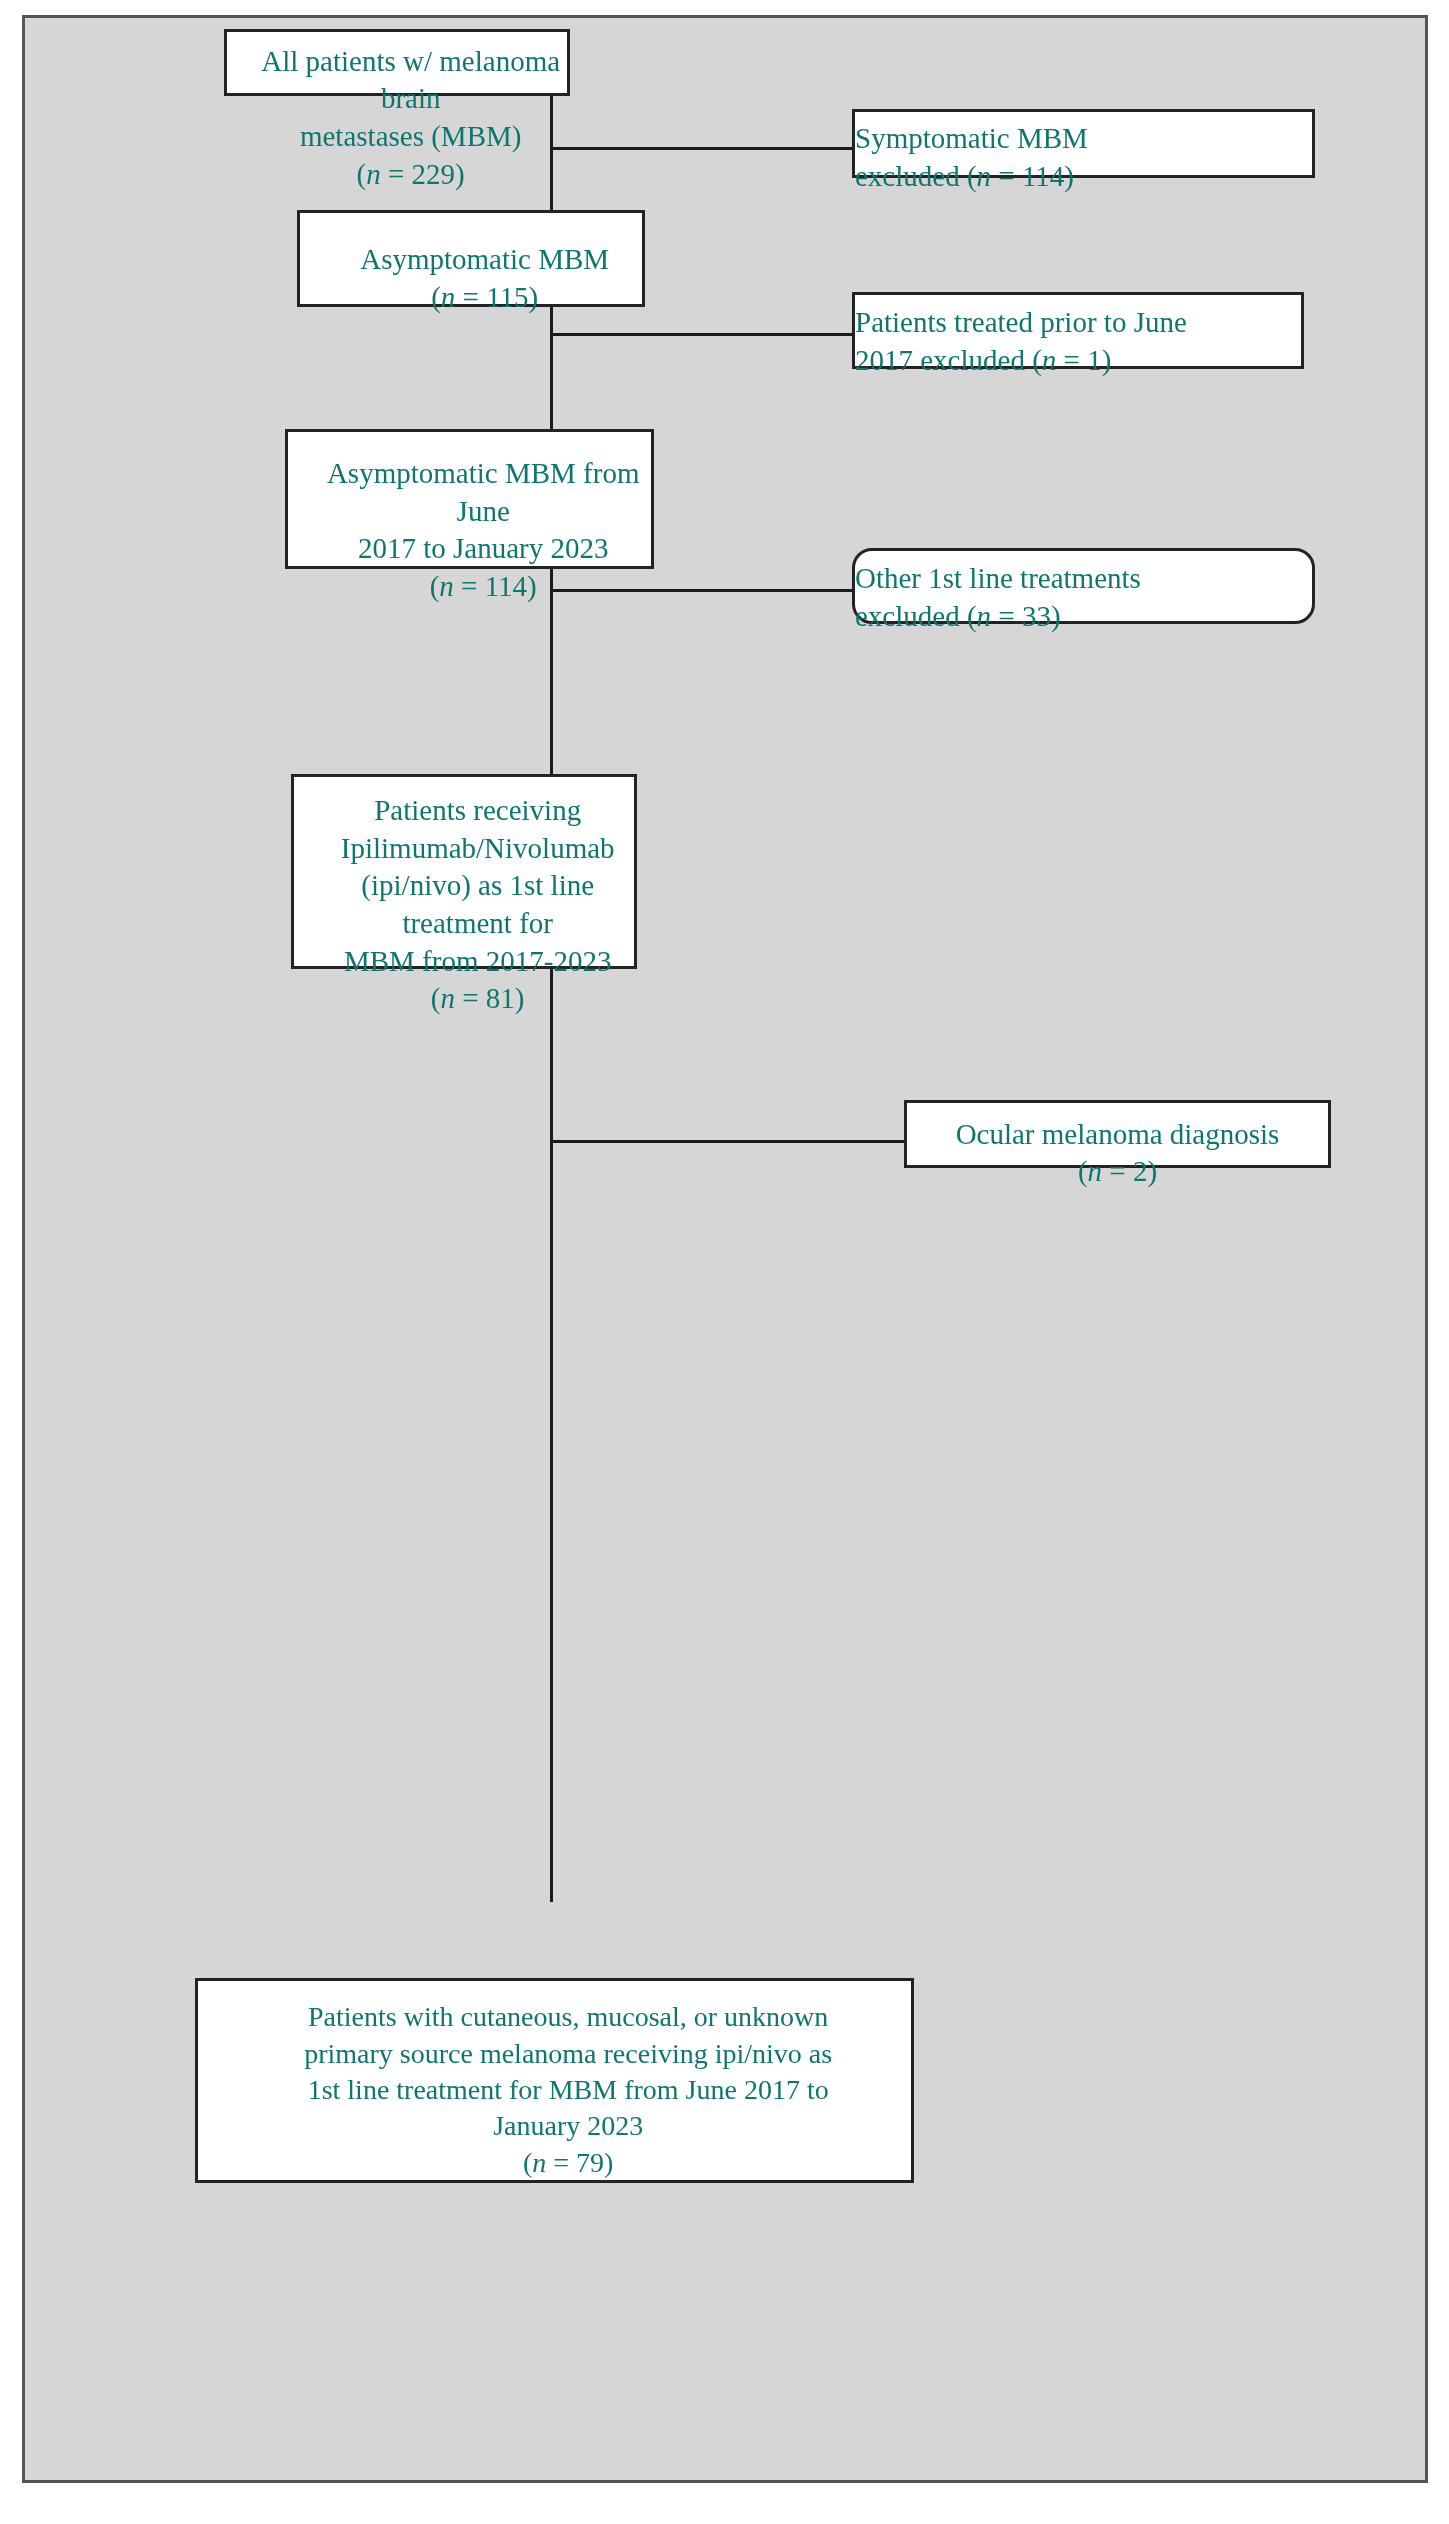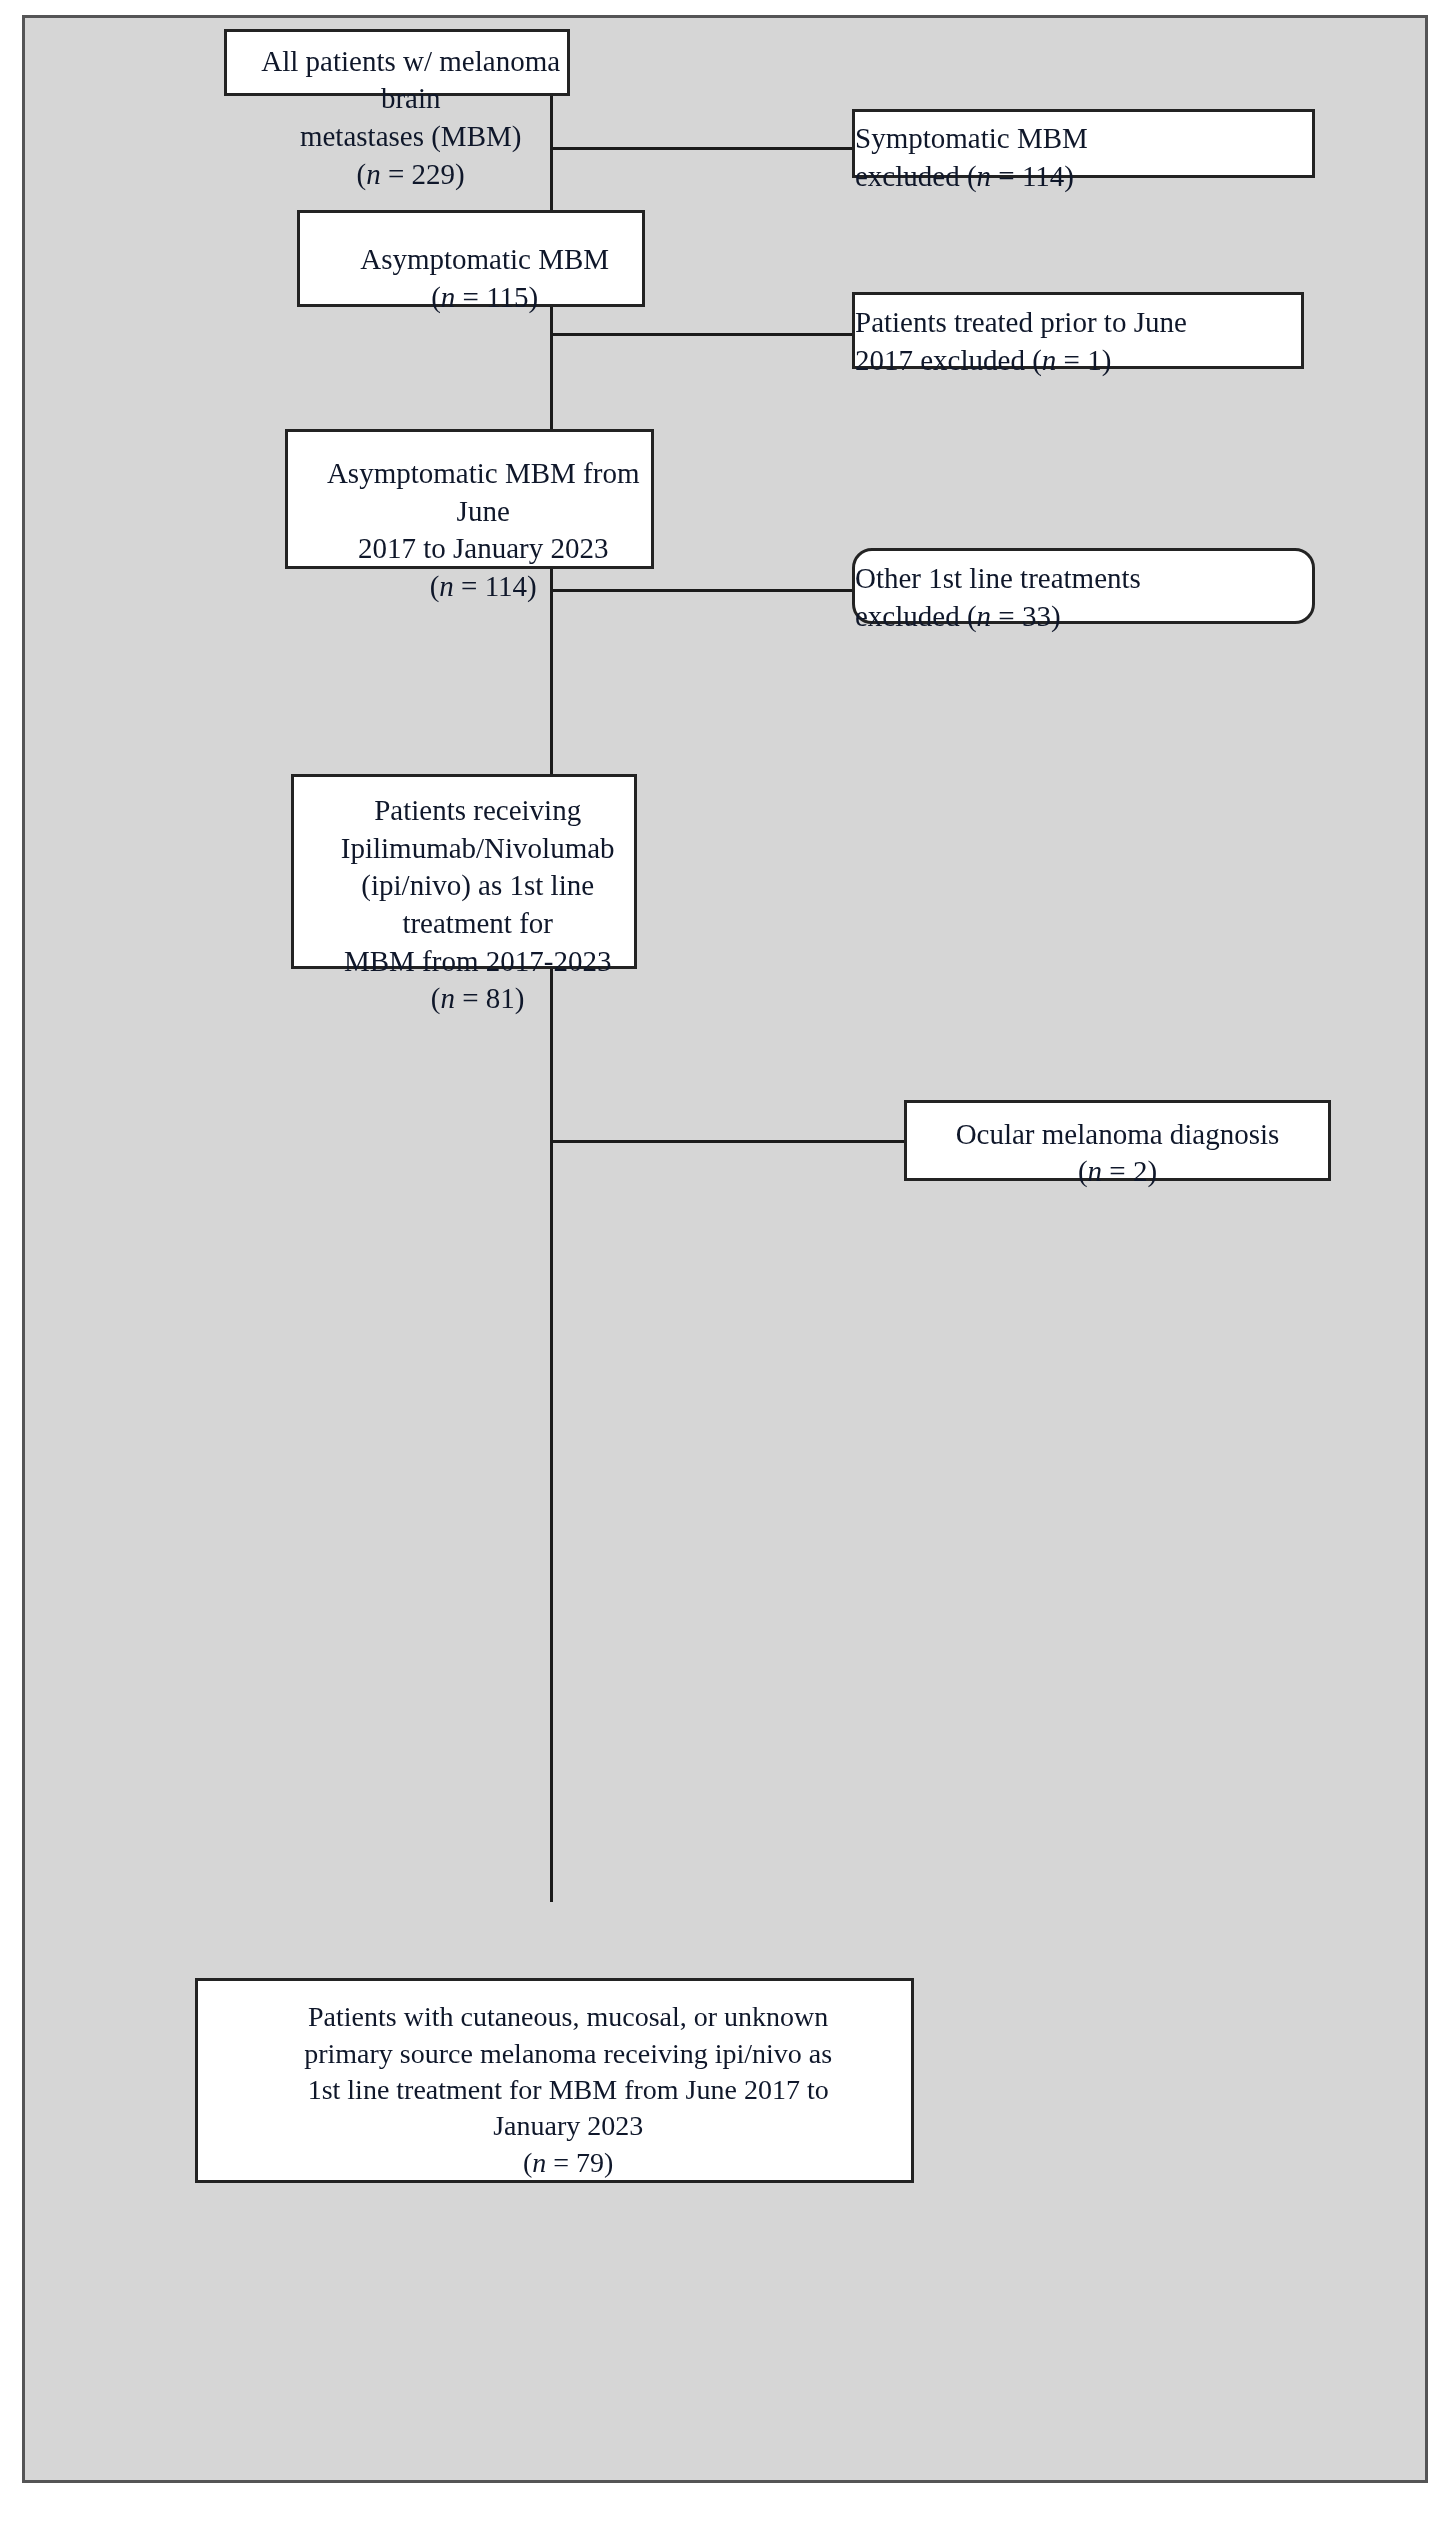--- a/index.html
+++ b/index.html
@@ -46,21 +46,21 @@
 
   
   .node {
     position: absolute;
     background: #ffffff;
     border: 3.4px solid #232323;
     box-sizing: border-box;
     display: flex;
     flex-direction: column;
     justify-content: flex-start;
-    color: #0f172a;
+    color: #0f766e;
     line-height: 1.30;
   }
   .node .txt {
     width: 100%;
     display: block;
     white-space: pre-line;
   }
   .node.center .txt { text-align: center; }
   .node.left   .txt { text-align: left; }
 
@@ -134,21 +134,21 @@
     </div>
 
     <div class="node main center" style="left:266px; top:756px; width:346px; height:195px; padding-top:15px;">
       <span class="txt">Patients receiving
 Ipilimumab/Nivolumab
 (ipi/nivo) as 1st line treatment for
 MBM from 2017-2023
 (<i class="nvar">n</i> = 81)</span>
     </div>
 
-    <div class="node side center" style="left:879px; top:1082px; width:427px; height:81px; padding-top:12.6px;">
+    <div class="node side center" style="left:879px; top:1082px; width:427px; height:68px; padding-top:12.6px;">
       <span class="txt">Ocular melanoma diagnosis
 (<i class="nvar">n</i> = 2)</span>
     </div>
 
     <div class="node main center" style="left:170px; top:1960px; width:719px; height:205px; padding-top:18.3px; font-size:28px;">
       <span class="txt">Patients with cutaneous, mucosal, or unknown
 primary source melanoma receiving ipi/nivo as
 1st line treatment for MBM from June 2017 to
 January 2023
 (<i class="nvar">n</i> = 79)</span>

